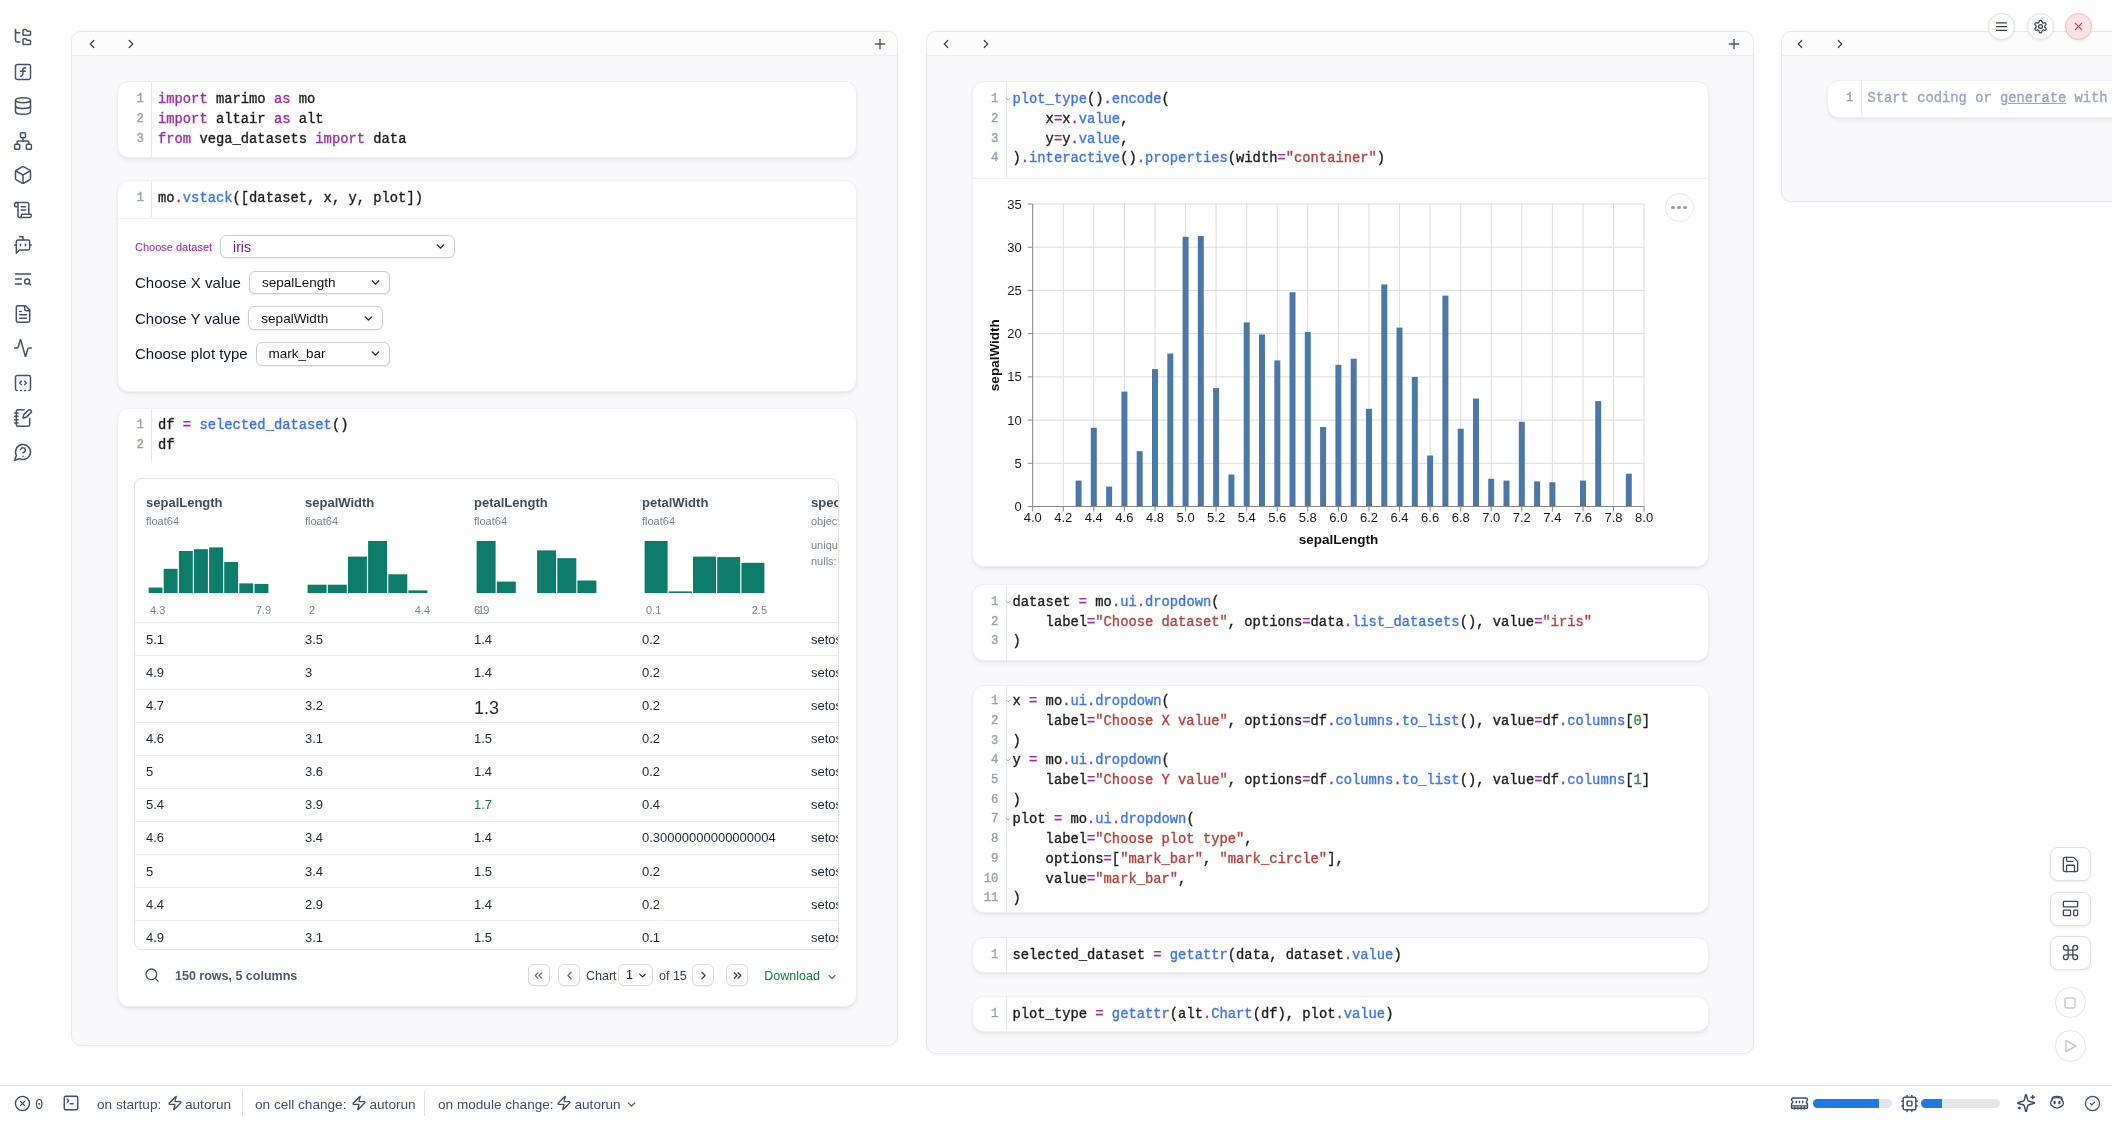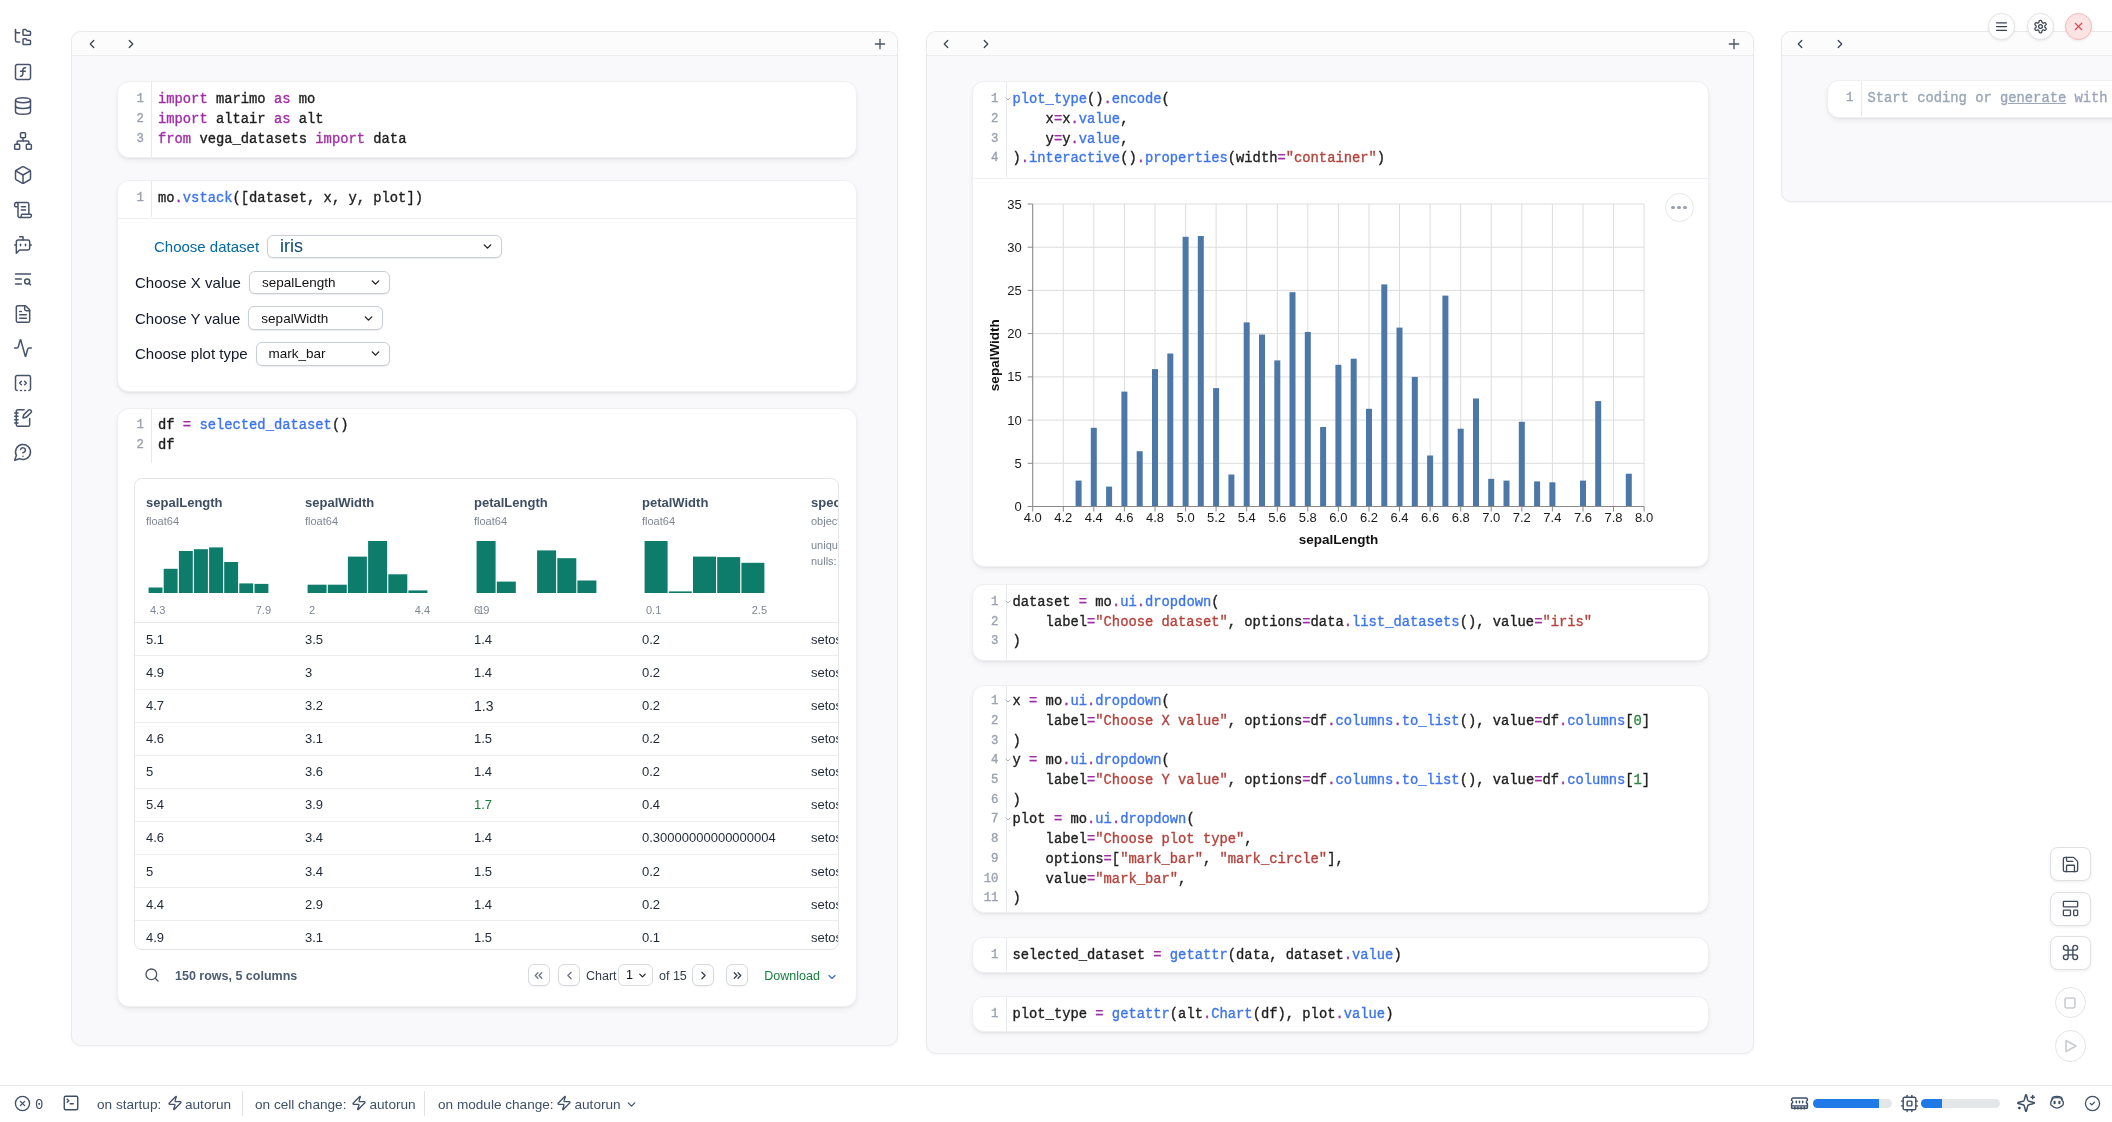--- a/index.html
+++ b/index.html
@@ -151,23 +151,23 @@
         <path d="M12 5v14"></path>
       </svg>
     </div>
     <div class="card" style="left:45px;top:49px;width:740px;height:77px;">
       <div class="code" style="padding:8.2px 0 8.0px 0; position:relative;"><div class="gsep"></div><div class="crow"><div class="gut">1</div><div class="ctext"><span class="k">import</span> marimo <span class="k">as</span> mo</div></div><div class="crow"><div class="gut">2</div><div class="ctext"><span class="k">import</span> altair <span class="k">as</span> alt</div></div><div class="crow"><div class="gut">3</div><div class="ctext"><span class="k">from</span> vega_datasets <span class="k">import</span> data</div></div></div>
     </div>
     <div class="card" style="left:45px;top:147.8px;width:740px;height:212.5px;">
       <div class="code" style="padding:8.2px 0 8.2px 0; position:relative;"><div class="gsep"></div><div class="crow"><div class="gut">1</div><div class="ctext">mo<span class="k">.</span><span class="f">vstack</span>([dataset, x, y, plot])</div></div></div>
       <div style="position:absolute;left:0;right:0;top:36.8px;bottom:0;border-top:1px solid #f0f0f2;">
         <div style="position:absolute;left:17px;top:16.1px;height:24px;display:flex;align-items:center;">
-<span style="font-size:15px;color:#0369a1;margin-left:19px;">Choose dataset</span>
+<span style="font-size:11px;color:#a21caf;">Choose dataset</span>
 <span style="display:inline-flex;align-items:center;justify-content:space-between;margin-left:8px;width:235px;height:23.5px;border:1px solid #c9cdd4;border-radius:6px;background:#fff;box-shadow:0 1px 1.5px rgba(0,0,0,0.08);padding:0 7px 0 12px;">
-<span style="font-size:18px;color:#0c4a6e;">iris</span>
+<span style="font-size:14px;color:#701a75;">iris</span>
             <svg class="ic" width="13" height="13" viewBox="0 0 24 24" fill="none" stroke="#222" stroke-width="2.6" stroke-linecap="round" stroke-linejoin="round" style="">
               <path d="m6 9 6 6 6-6"></path>
             </svg>
           </span>
 </div>
         <div style="position:absolute;left:17px;top:51.8px;height:24px;display:flex;align-items:center;">
 <span style="font-size:15px;color:#111827;">Choose X value</span>
 <span style="display:inline-flex;align-items:center;justify-content:space-between;margin-left:8px;width:141px;height:23.5px;border:1px solid #c9cdd4;border-radius:6px;background:#fff;box-shadow:0 1px 1.5px rgba(0,0,0,0.08);padding:0 7px 0 12px;">
 <span style="font-size:13.5px;color:#111;">sepalLength</span>
             <svg class="ic" width="13" height="13" viewBox="0 0 24 24" fill="none" stroke="#222" stroke-width="2.6" stroke-linecap="round" stroke-linejoin="round" style="">
@@ -257,21 +257,21 @@
         <div style="position:absolute;left:676px;top:153.1px;font-size:13px;color:#1f2937;">setosa</div>
         <div style="position:absolute;left:0;right:0;top:176.7px;border-top:1px solid #ebedf0;"></div>
         <div style="position:absolute;left:11px;top:186.2px;font-size:13px;color:#1f2937;">4.9</div>
         <div style="position:absolute;left:170px;top:186.2px;font-size:13px;color:#1f2937;">3</div>
         <div style="position:absolute;left:339px;top:186.2px;font-size:13px;color:#1f2937;">1.4</div>
         <div style="position:absolute;left:507px;top:186.2px;font-size:13px;color:#1f2937;">0.2</div>
         <div style="position:absolute;left:676px;top:186.2px;font-size:13px;color:#1f2937;">setosa</div>
         <div style="position:absolute;left:0;right:0;top:209.8px;border-top:1px solid #ebedf0;"></div>
         <div style="position:absolute;left:11px;top:219.3px;font-size:13px;color:#1f2937;">4.7</div>
         <div style="position:absolute;left:170px;top:219.3px;font-size:13px;color:#1f2937;">3.2</div>
-        <div style="position:absolute;left:339px;top:219.3px;font-size:14px;color:#1f2937;">1.3</div>
+        <div style="position:absolute;left:339px;top:219.3px;font-size:18px;color:#1f2937;">1.3</div>
         <div style="position:absolute;left:507px;top:219.3px;font-size:13px;color:#1f2937;">0.2</div>
         <div style="position:absolute;left:676px;top:219.3px;font-size:13px;color:#1f2937;">setosa</div>
         <div style="position:absolute;left:0;right:0;top:242.9px;border-top:1px solid #ebedf0;"></div>
         <div style="position:absolute;left:11px;top:252.4px;font-size:13px;color:#1f2937;">4.6</div>
         <div style="position:absolute;left:170px;top:252.4px;font-size:13px;color:#1f2937;">3.1</div>
         <div style="position:absolute;left:339px;top:252.4px;font-size:13px;color:#1f2937;">1.5</div>
         <div style="position:absolute;left:507px;top:252.4px;font-size:13px;color:#1f2937;">0.2</div>
         <div style="position:absolute;left:676px;top:252.4px;font-size:13px;color:#1f2937;">setosa</div>
         <div style="position:absolute;left:0;right:0;top:276.0px;border-top:1px solid #ebedf0;"></div>
         <div style="position:absolute;left:11px;top:285.5px;font-size:13px;color:#1f2937;">5</div>

